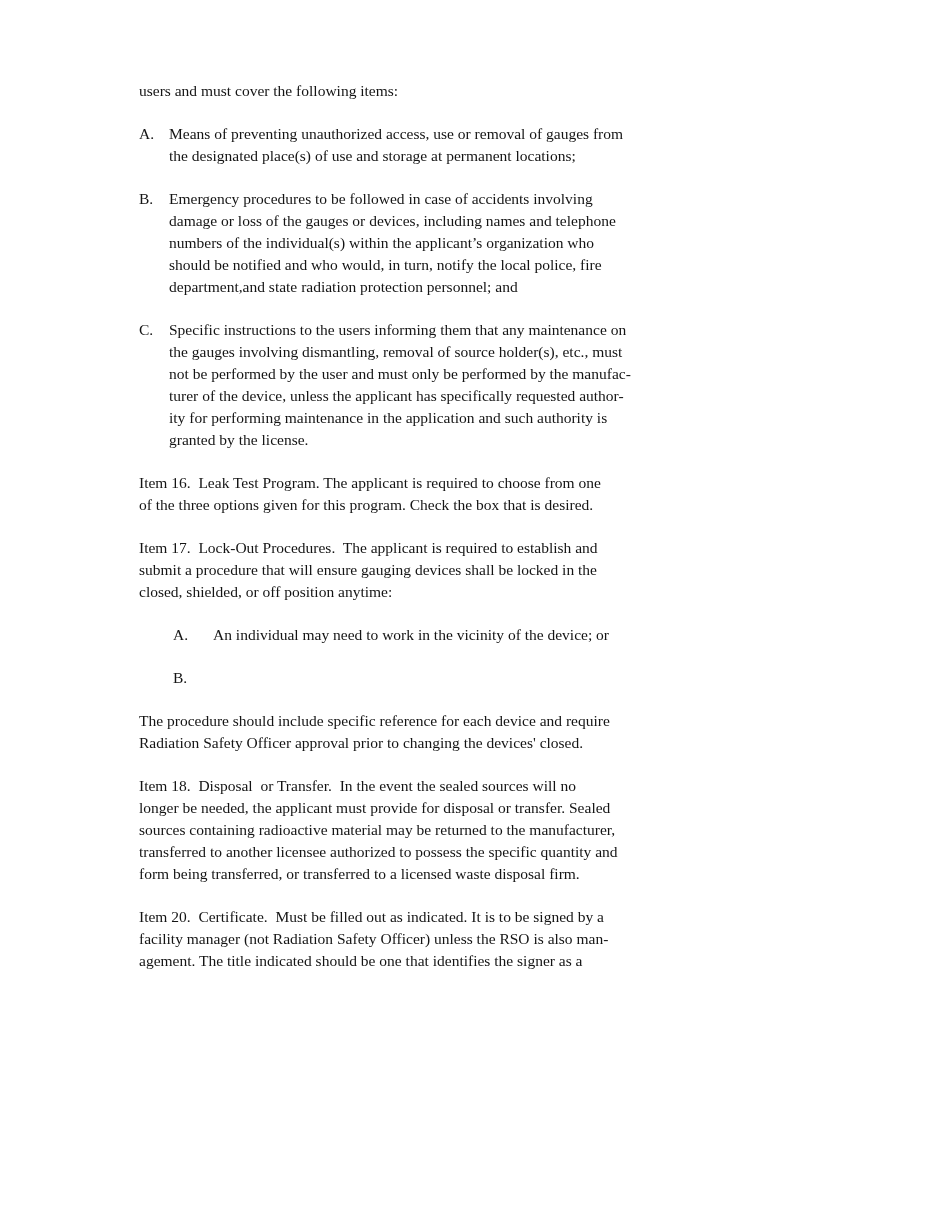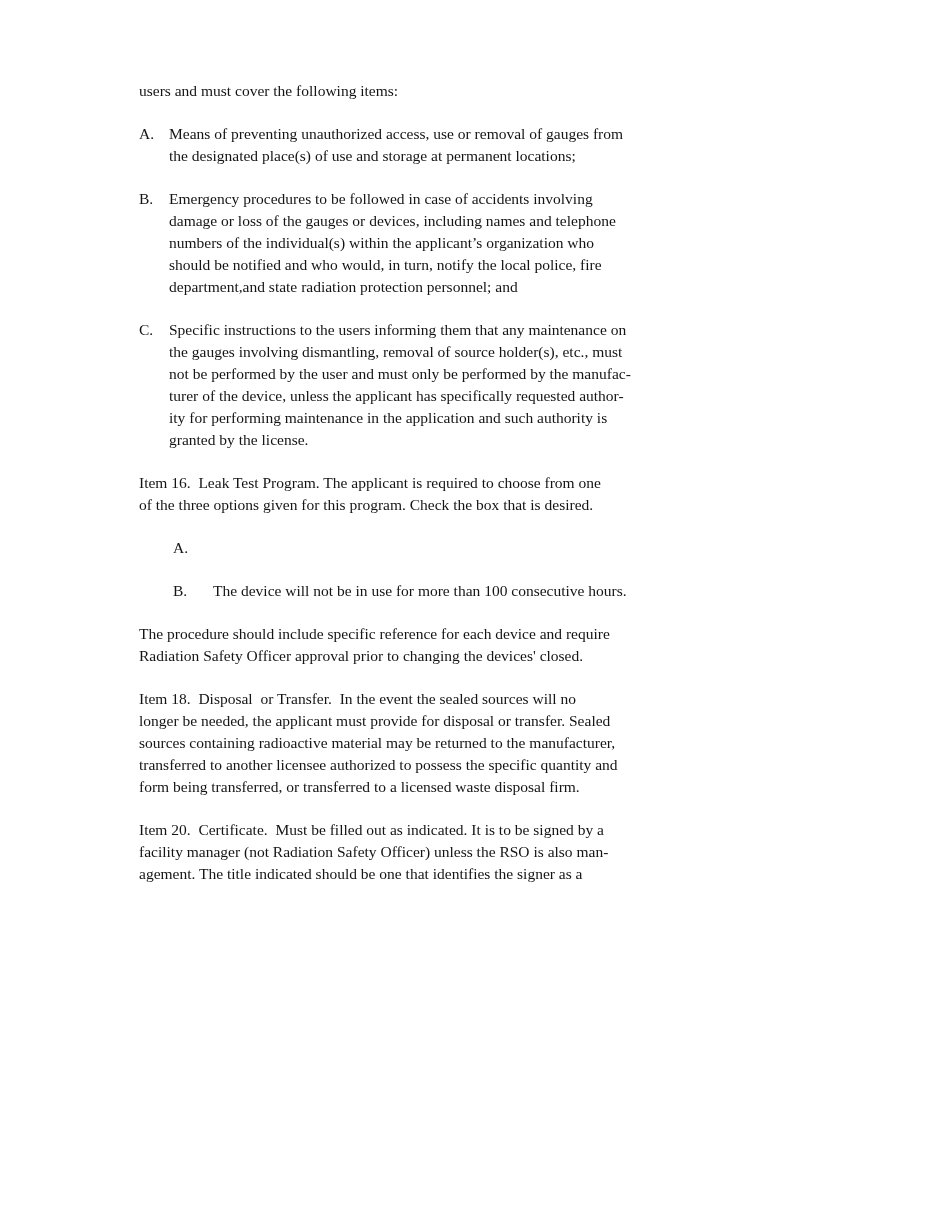--- a/index.html
+++ b/index.html
@@ -88,28 +88,31 @@
 the gauges involving dismantling, removal of source holder(s), etc., must
 not be performed by the user and must only be performed by the manufac-
 turer of the device, unless the applicant has specifically requested author-
 ity for performing maintenance in the application and such authority is
 granted by the license.</span>
     </div>
 
     <p class="para"><b class="lead">Item 16.&nbsp; Leak Test Program</b><span>. The applicant is required to choose from one
 of the three options given for this program. Check the box that is desired.</span></p>
 
+    <p class="para"><b class="lead">Item 17.&nbsp; Lock-Out Procedures.</b><span>&nbsp; The applicant is required to establish and
+submit a procedure that will ensure gauging devices shall be locked in the
+closed, shielded, or off position anytime:</span></p>
 
     <div class="list-item sub">
       <span class="marker">A.</span>
+      <span class="text">An individual may need to work in the vicinity of the device; or</span>
     </div>
 
     <div class="list-item sub">
       <span class="marker">B.</span>
-      <span class="text">The device will not be in use for more than 100 consecutive hours.</span>
     </div>
 
     <p class="para"><span>The procedure should include specific reference for each device and require
 Radiation Safety Officer approval prior to changing the devices' closed.</span></p>
 
     <p class="para"><b class="lead">Item 18.&nbsp; Disposal&nbsp; or Transfer</b><span>.&nbsp; In the event the sealed sources will no
 longer be needed, the applicant must provide for disposal or transfer. Sealed
 sources containing radioactive material may be returned to the manufacturer,
 transferred to another licensee authorized to possess the specific quantity and
 form being transferred, or transferred to a licensed waste disposal firm.</span></p>

